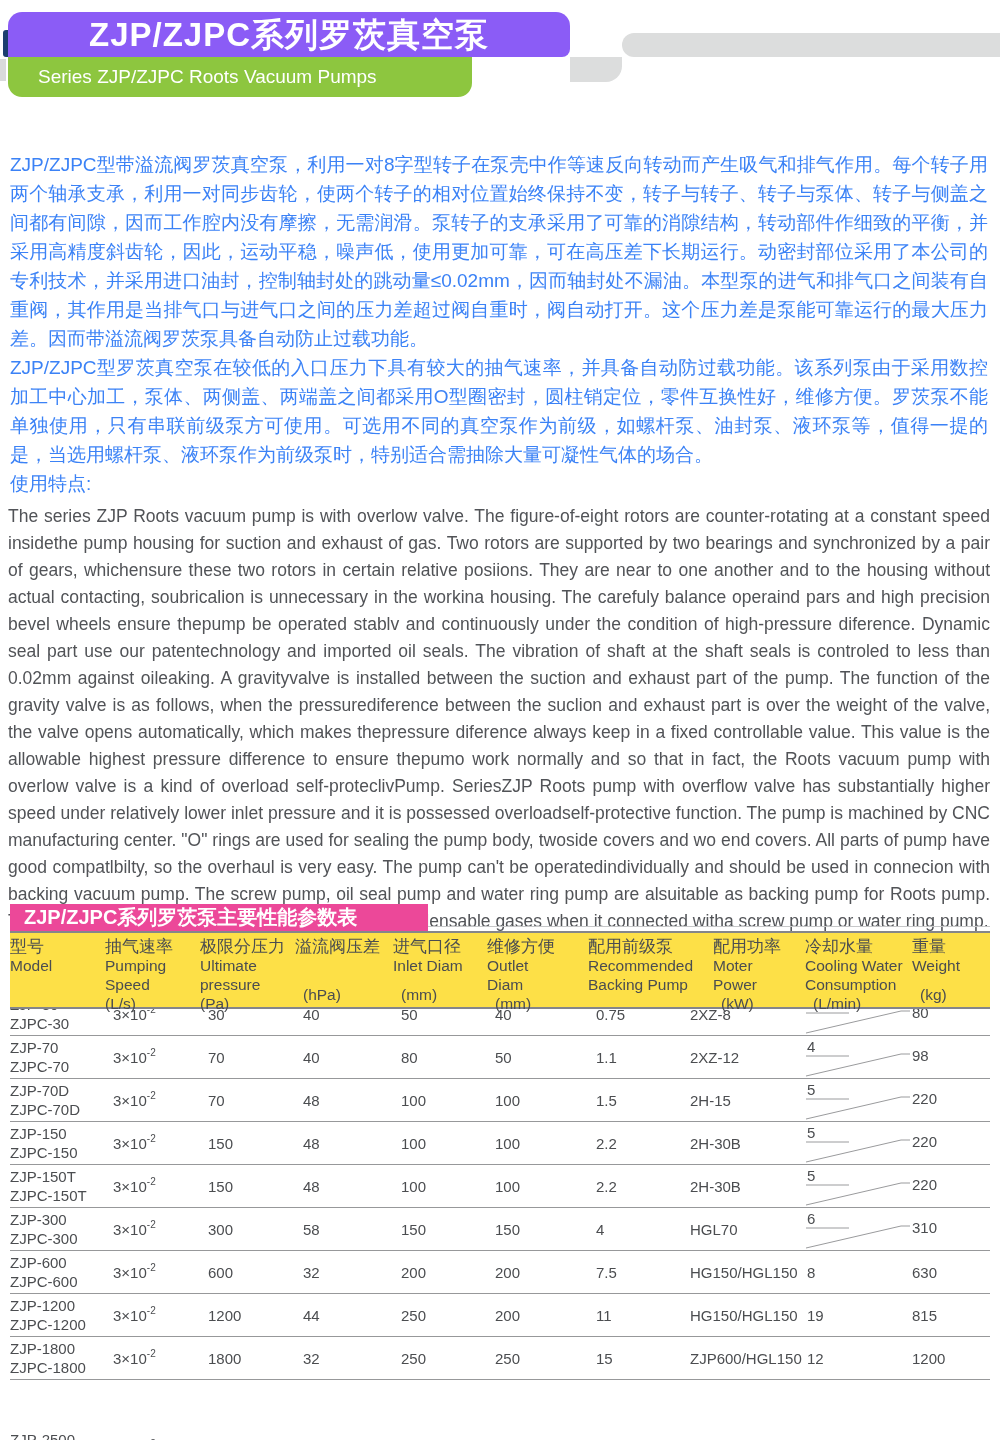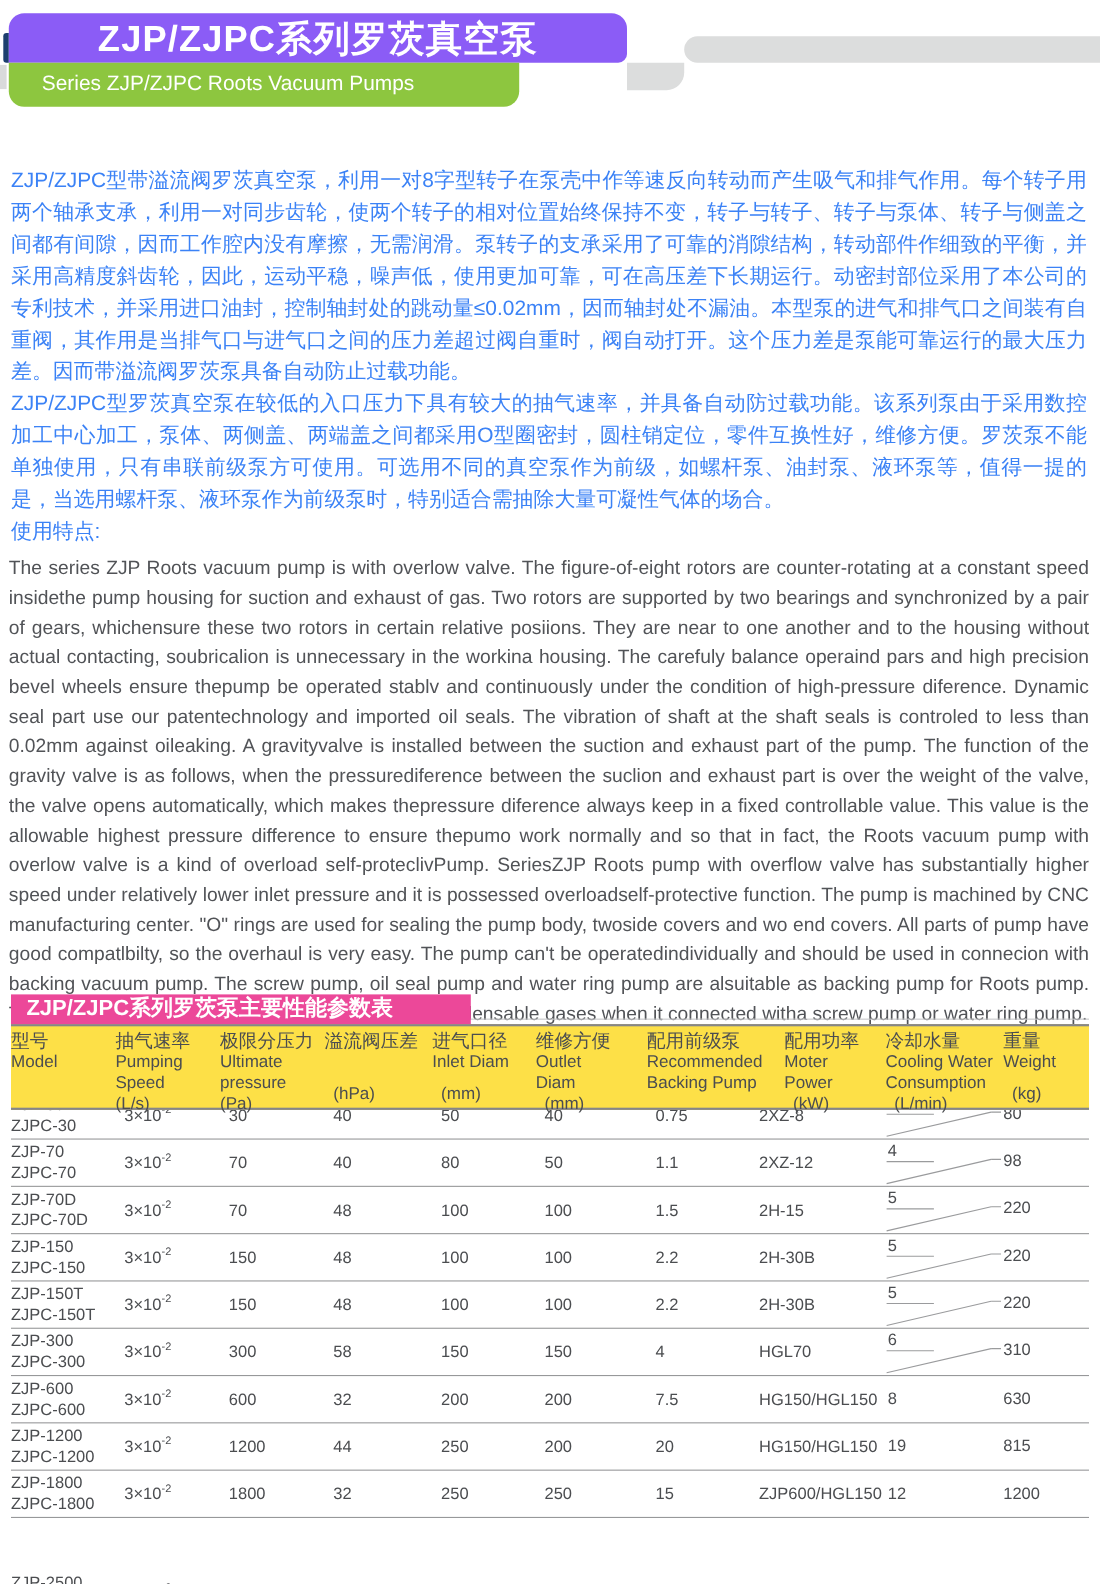--- a/index.html
+++ b/index.html
@@ -324,21 +324,21 @@
         <div class="td model w-model">ZJP-1200
 ZJPC-1200</div>
         <div class="td w-press">
             <span>3×10</span>
             <sup>-2</sup>
           </div>
         <div class="td w-speed">1200</div>
         <div class="td w-valve">44</div>
         <div class="td w-inlet">250</div>
         <div class="td w-outlet">200</div>
-        <div class="td w-power">20</div>
+        <div class="td w-power">11</div>
         <div class="td backing w-backing">HG150/HGL150</div>
         <div class="combo">
           <span class="cool-val v-mid">19</span>
           <span class="weight-val v-mid">815</span>
         </div>
       </div>
 
       <div class="tr">
         <div class="td model w-model">ZJP-1800
 ZJPC-1800</div>

